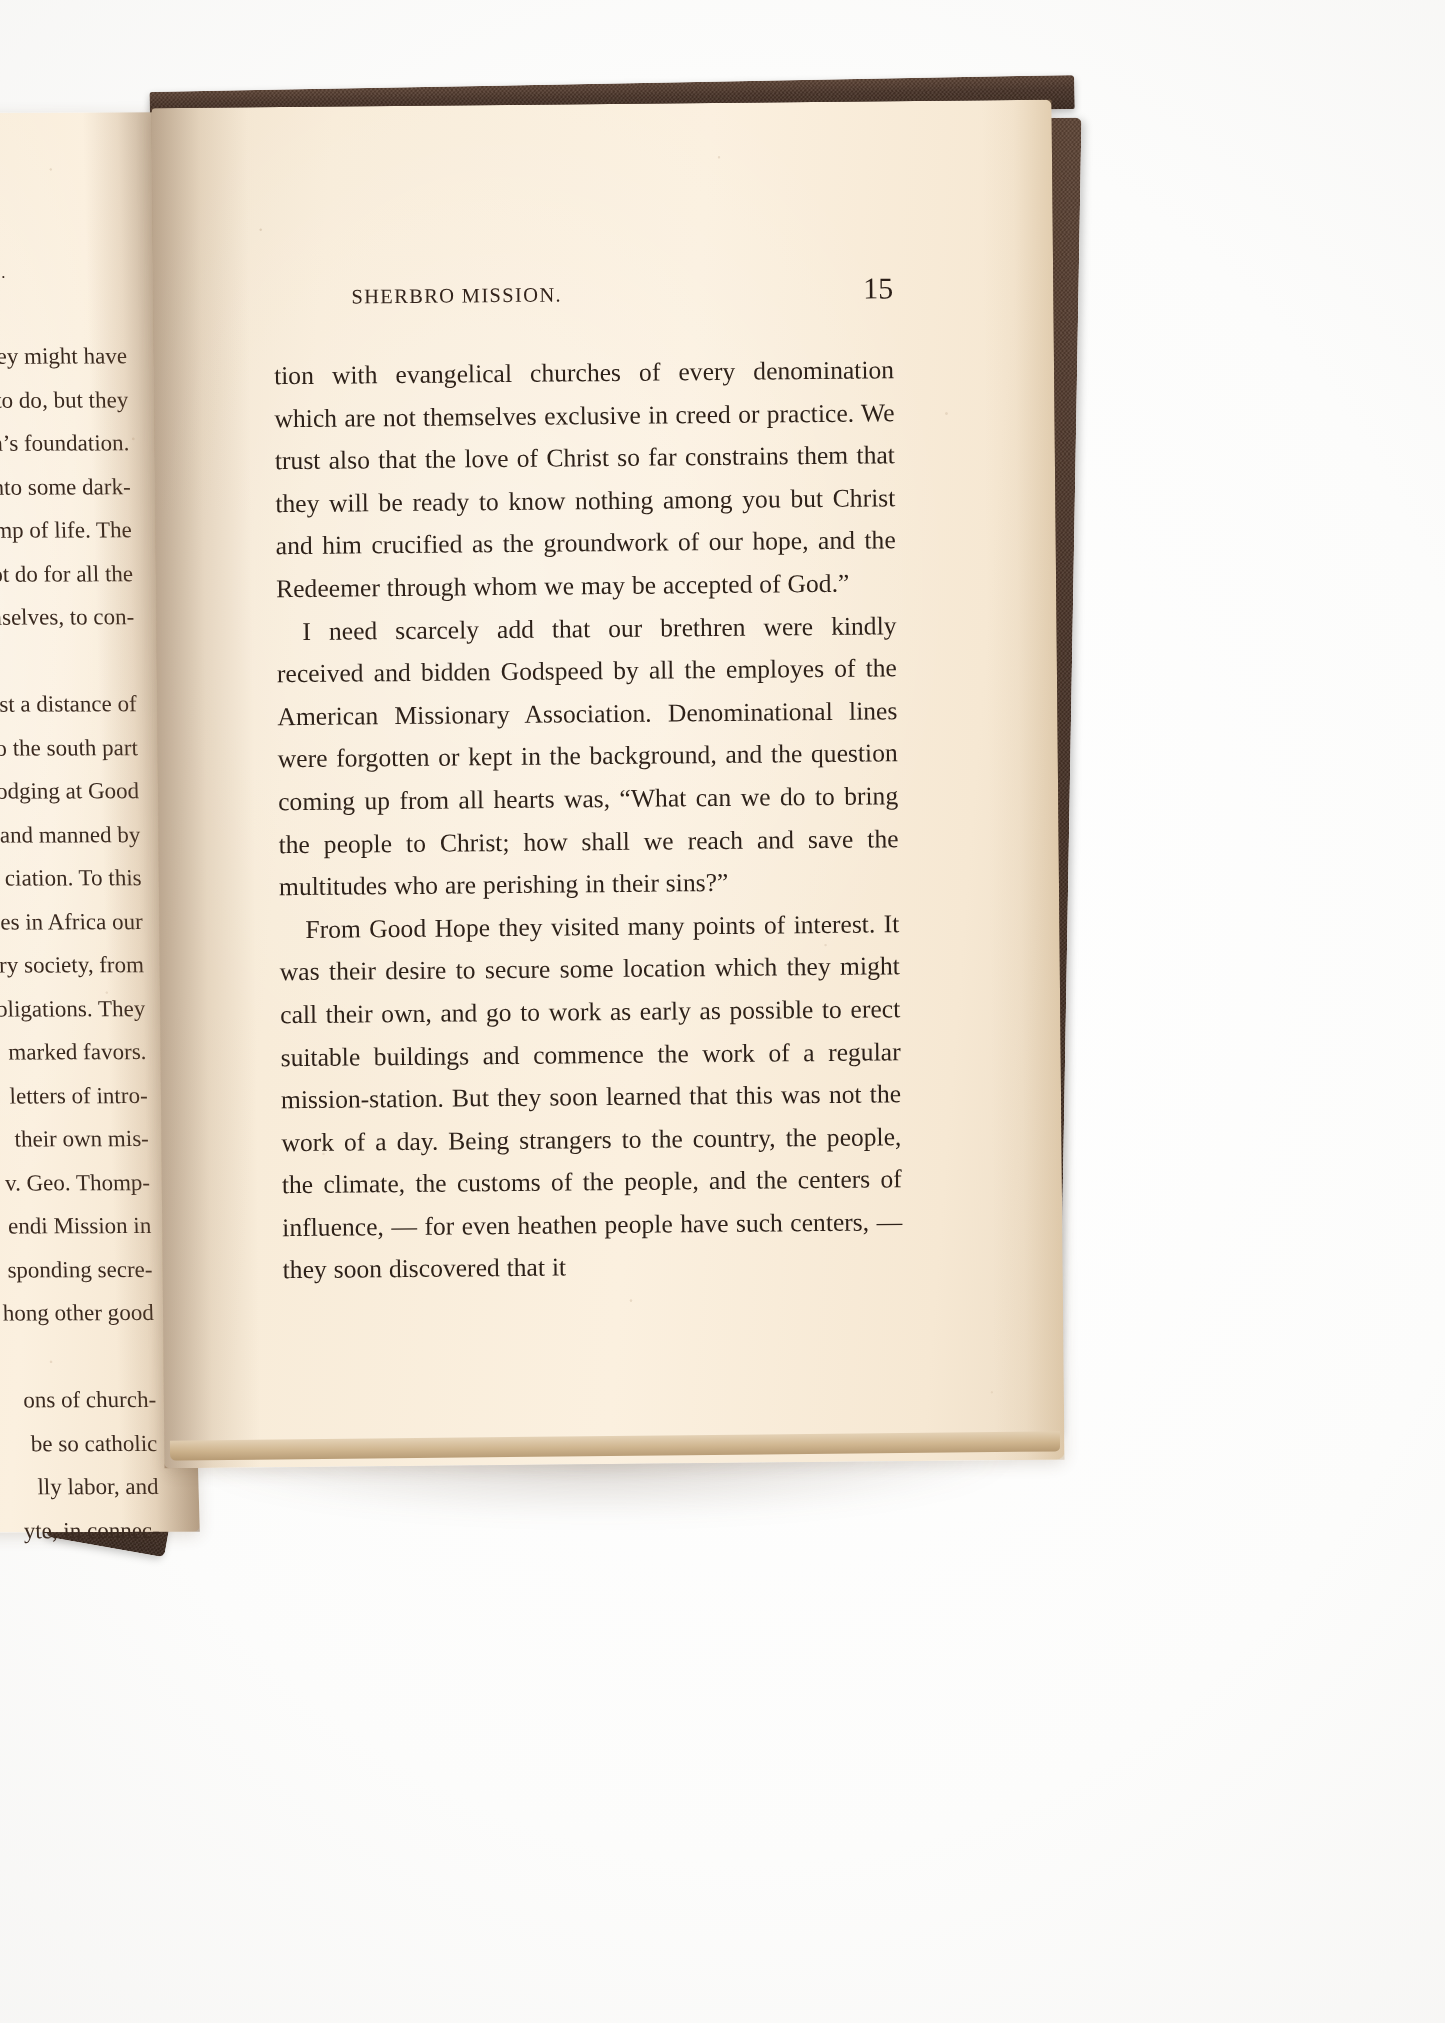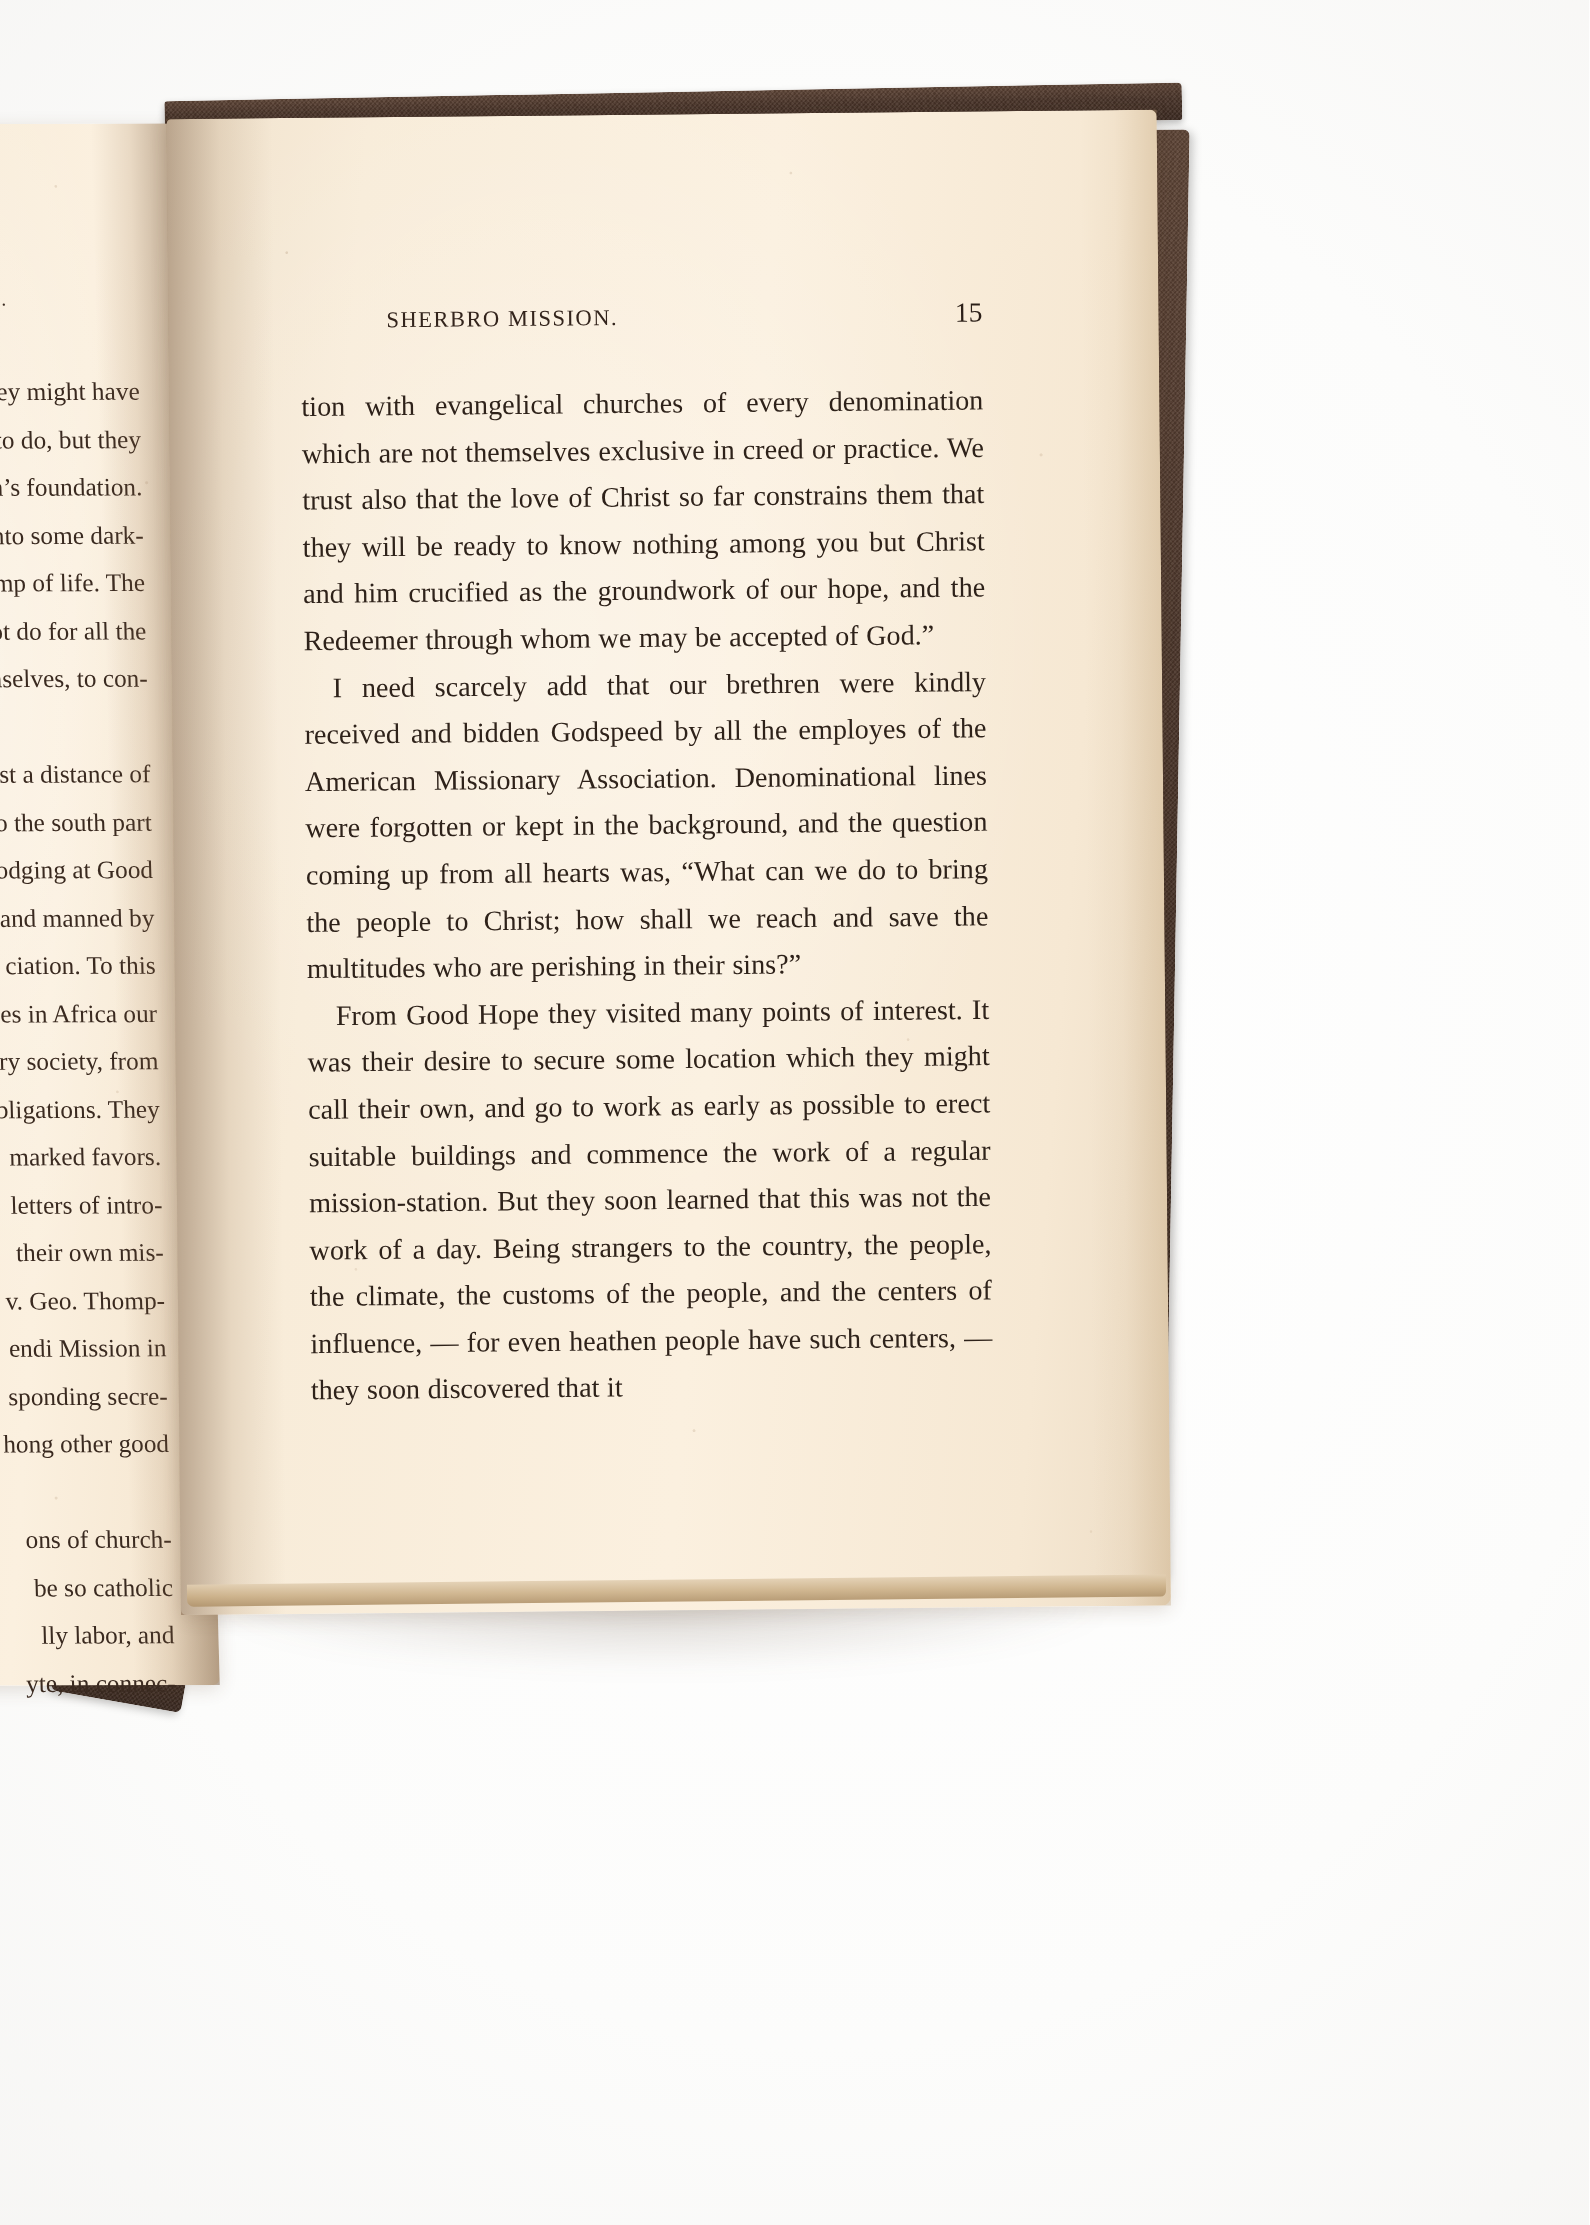--- a/index.html
+++ b/index.html
@@ -163,21 +163,21 @@
   }
   .head-title {
     font-size: 20.5px;
     letter-spacing: 1.35px;
     font-variant: small-caps;
     text-transform: uppercase;
     color: #33241c;
     margin-left: 78px;
   }
   .head-folio {
-    font-size: 25px;
+    font-size: 30px;
     color: #2b1f18;
   }
 
   .body-par {
     font-size: 25.6px;
     line-height: 42.6px;
     text-align: justify;
     text-align-last: left;
     color: #2e221a;
     margin: 0;

